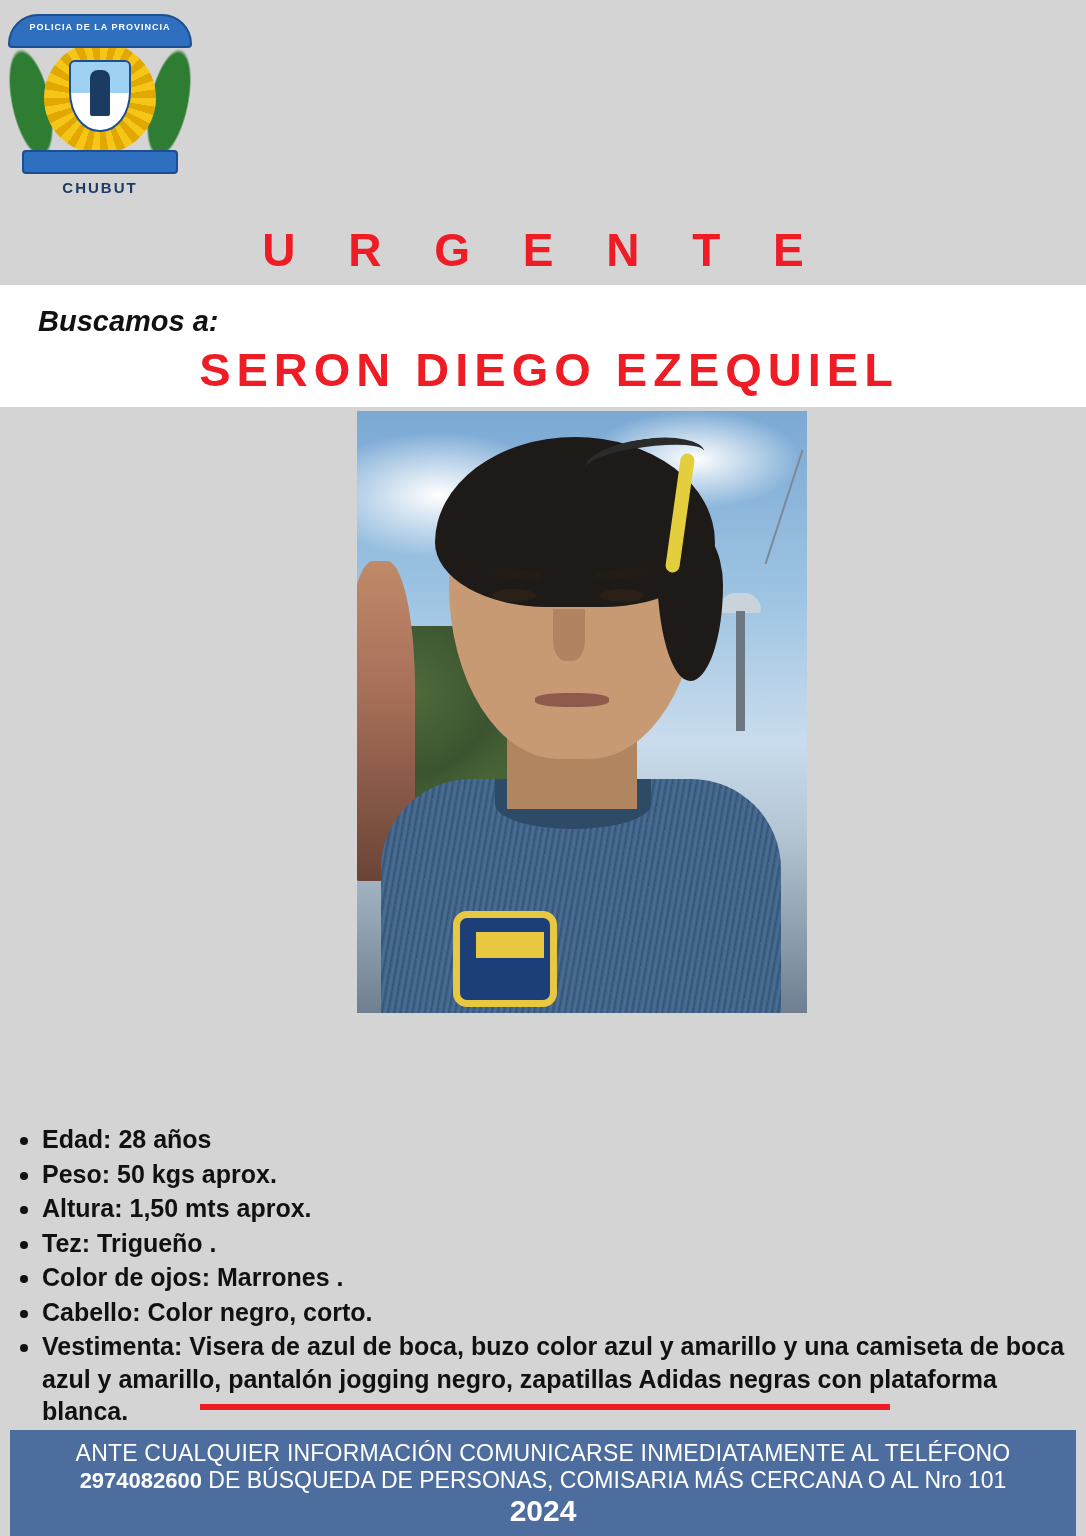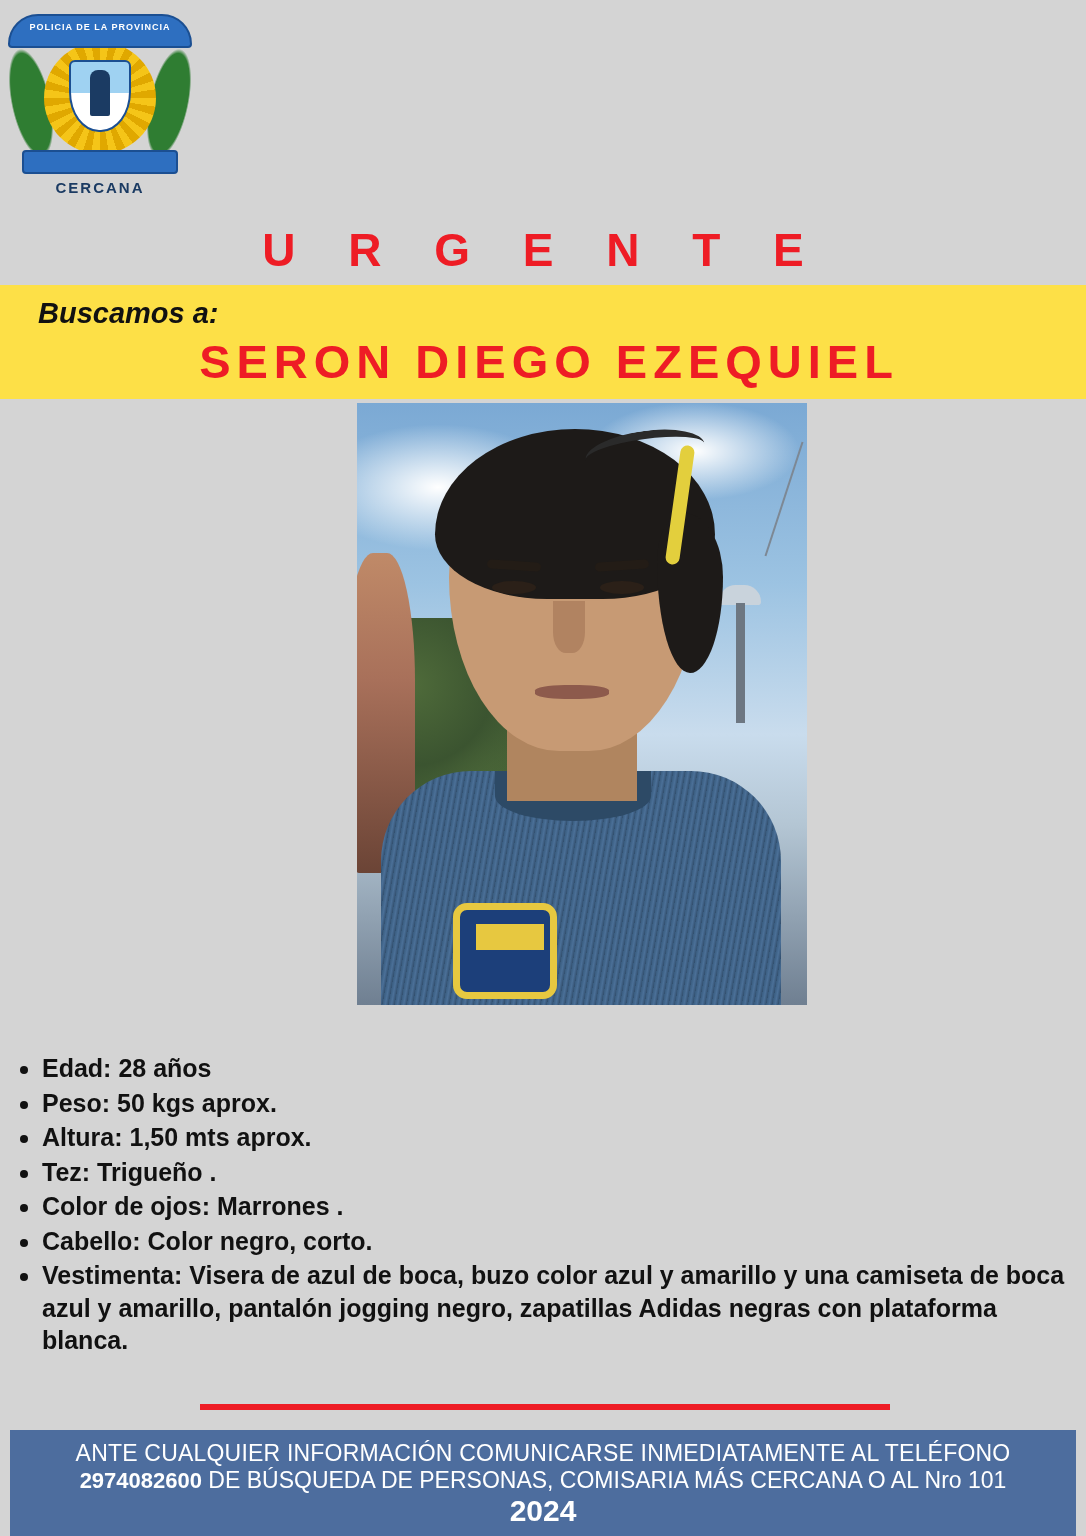--- a/index.html
+++ b/index.html
@@ -117,22 +117,22 @@
     text-align: center;
     color: #ee1c25;
     font-weight: bold;
     font-size: 46px;
     letter-spacing: 20px;
     padding: 18px 0 8px 0;
     font-family: "Liberation Sans", sans-serif;
   }
 
   .white-band {
-    background: #fde047;
-    padding: 12px 0 10px 0;
+    background: #ffffff;
+    padding: 20px 0 10px 0;
   }
   .buscamos {
     font-size: 29px;
     font-weight: bold;
     font-style: italic;
     color: #111;
     padding-left: 38px;
   }
   .wanted-name {
     text-align: center;
@@ -305,21 +305,21 @@
     left: -12px; top: 150px;
     width: 70px; height: 320px;
     background: linear-gradient(#c08a68 0%, #a8705a 40%, #6b4436 100%);
     border-radius: 40% 40% 20% 20%;
   }
 
   
   .details {
     position: absolute;
     left: 18px;
-    top: 1052px;
+    top: 1123px;
     width: 1050px;
     font-size: 25px;
     font-weight: bold;
     color: #111;
     line-height: 1.30;
   }
   .details li {
     margin-bottom: 2px;
   }
   .details ul {
@@ -387,21 +387,21 @@
 
 <div class="crest-area">
   <div class="crest">
     <div class="crest-wreath-l"></div>
     <div class="crest-wreath-r"></div>
     <div class="crest-sun"></div>
     <div class="crest-shield"></div>
     <div class="crest-fig"></div>
     <div class="crest-banner">POLICIA DE LA PROVINCIA</div>
     <div class="crest-ribbon"></div>
-    <div class="crest-name">CERCANA</div>
+    <div class="crest-name">CHUBUT</div>
   </div>
 </div>
 
 <div class="urgente">U R G E N T E</div>
 
 <div class="white-band">
   <div class="buscamos">Buscamos a:</div>
   <div class="wanted-name">SERON DIEGO EZEQUIEL</div>
 </div>
 

